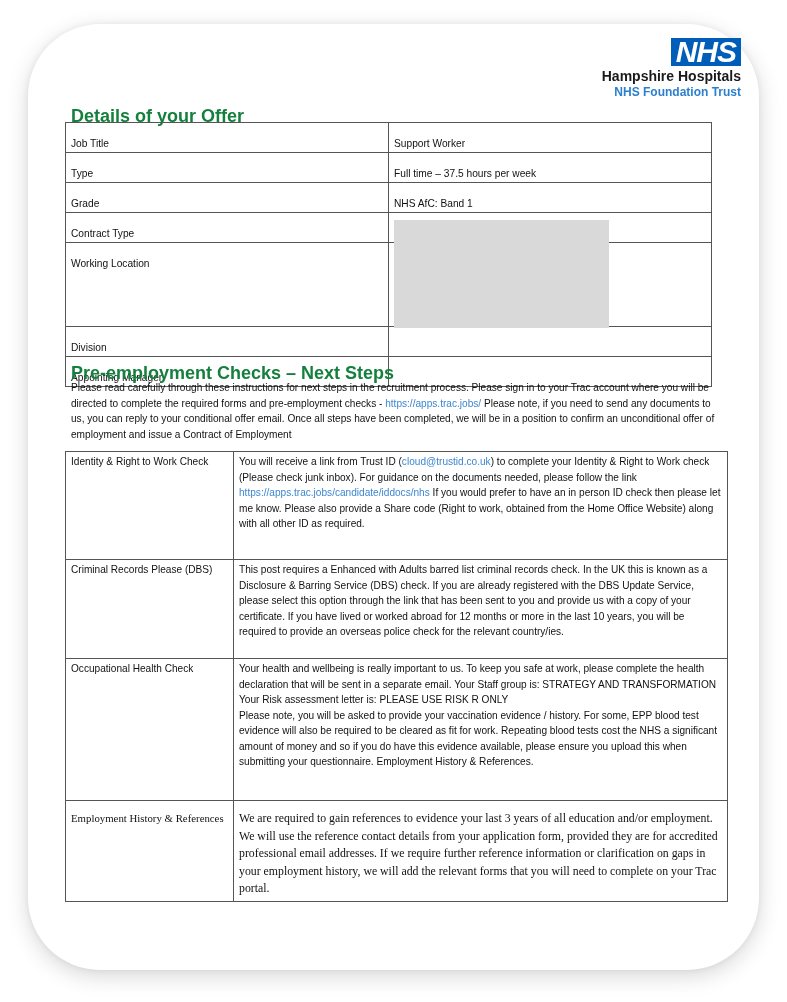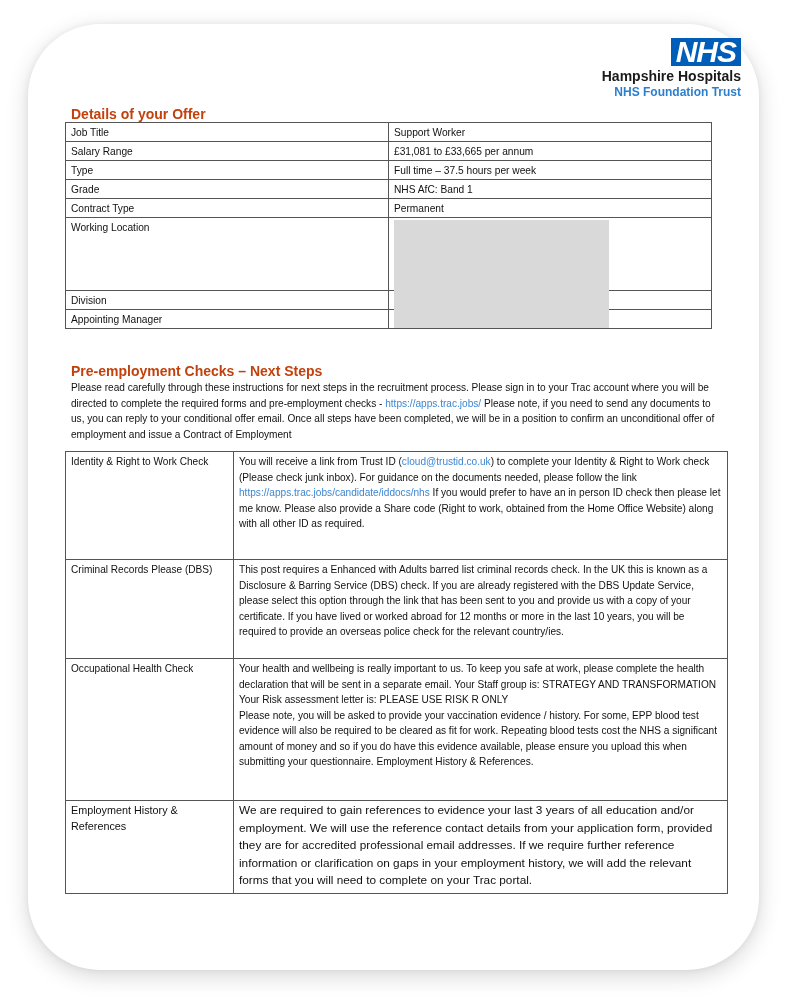--- a/index.html
+++ b/index.html
@@ -56,39 +56,39 @@
     }
     .org-sub {
       font-weight: bold;
       font-size: 12px;
       color: #2b7fcf;
       line-height: 15px;
     }
     h2.section {
       position: absolute;
       margin: 0;
-      font-size: 14px;
-      font-weight: bold;
-      color: #c2410c;
+      font-size: 18px;
+      font-weight: bold;
+      color: #15803d;
       left: 71px;
     }
     #h-offer { top: 106px; }
     #h-checks { top: 363px; }
 
     table.offer {
       position: absolute;
       left: 65px;
       top: 122px;
       width: 647px;
       border-collapse: collapse;
       font-size: 10.2px;
     }
     table.offer td {
       border: 1.2px solid #555;
-      padding: 2px 5px 0 5px;
+      padding: 13px 5px 0 5px;
       height: 16px;
       vertical-align: top;
       line-height: 15px;
     }
     table.offer td.lbl { width: 312px; }
     table.offer tr.tall td { height: 70px; }
 
     .redaction {
       position: absolute;
       left: 394px;
@@ -123,45 +123,41 @@
     table.checks td {
       border: 1.2px solid #555;
       vertical-align: top;
       padding: 2px 5px 3px 5px;
       line-height: 15.5px;
     }
     table.checks td.lbl { width: 157px; }
     table.checks tr.r1 td { height: 102px; }
     table.checks tr.r2 td { height: 93px; }
     table.checks tr.r3 td { height: 136px; }
-    table.checks tr.last td { font-size: 11.8px; line-height: 17.5px; padding-top: 1px; }
+    table.checks tr.last td { font-size: 11.8px; line-height: 17.5px; padding-top: 9px; font-family: Liberation Serif, serif; }
     table.checks tr.last td.lbl { font-size: 10.8px; line-height: 16px; }
   </style>
 </head>
 <body>
 
 <div class="card"></div>
 
 <div class="logo">
   <div class="nhs-box">NHS</div>
   <div class="org-name">Hampshire Hospitals</div>
   <div class="org-sub">NHS Foundation Trust</div>
 </div>
 
 <h2 class="section" id="h-offer">Details of your Offer</h2>
 
 <table class="offer">
   <tbody>
       <tr>
     <td class="lbl">Job Title</td>
     <td>Support Worker</td>
-  </tr>
-  <tr>
-    <td class="lbl">Salary Range</td>
-    <td>£31,081 to £33,665 per annum</td>
   </tr>
   <tr>
     <td class="lbl">Type</td>
     <td>Full time – 37.5 hours per week</td>
   </tr>
   <tr>
     <td class="lbl">Grade</td>
     <td>NHS AfC: Band 1</td>
   </tr>
   <tr>

